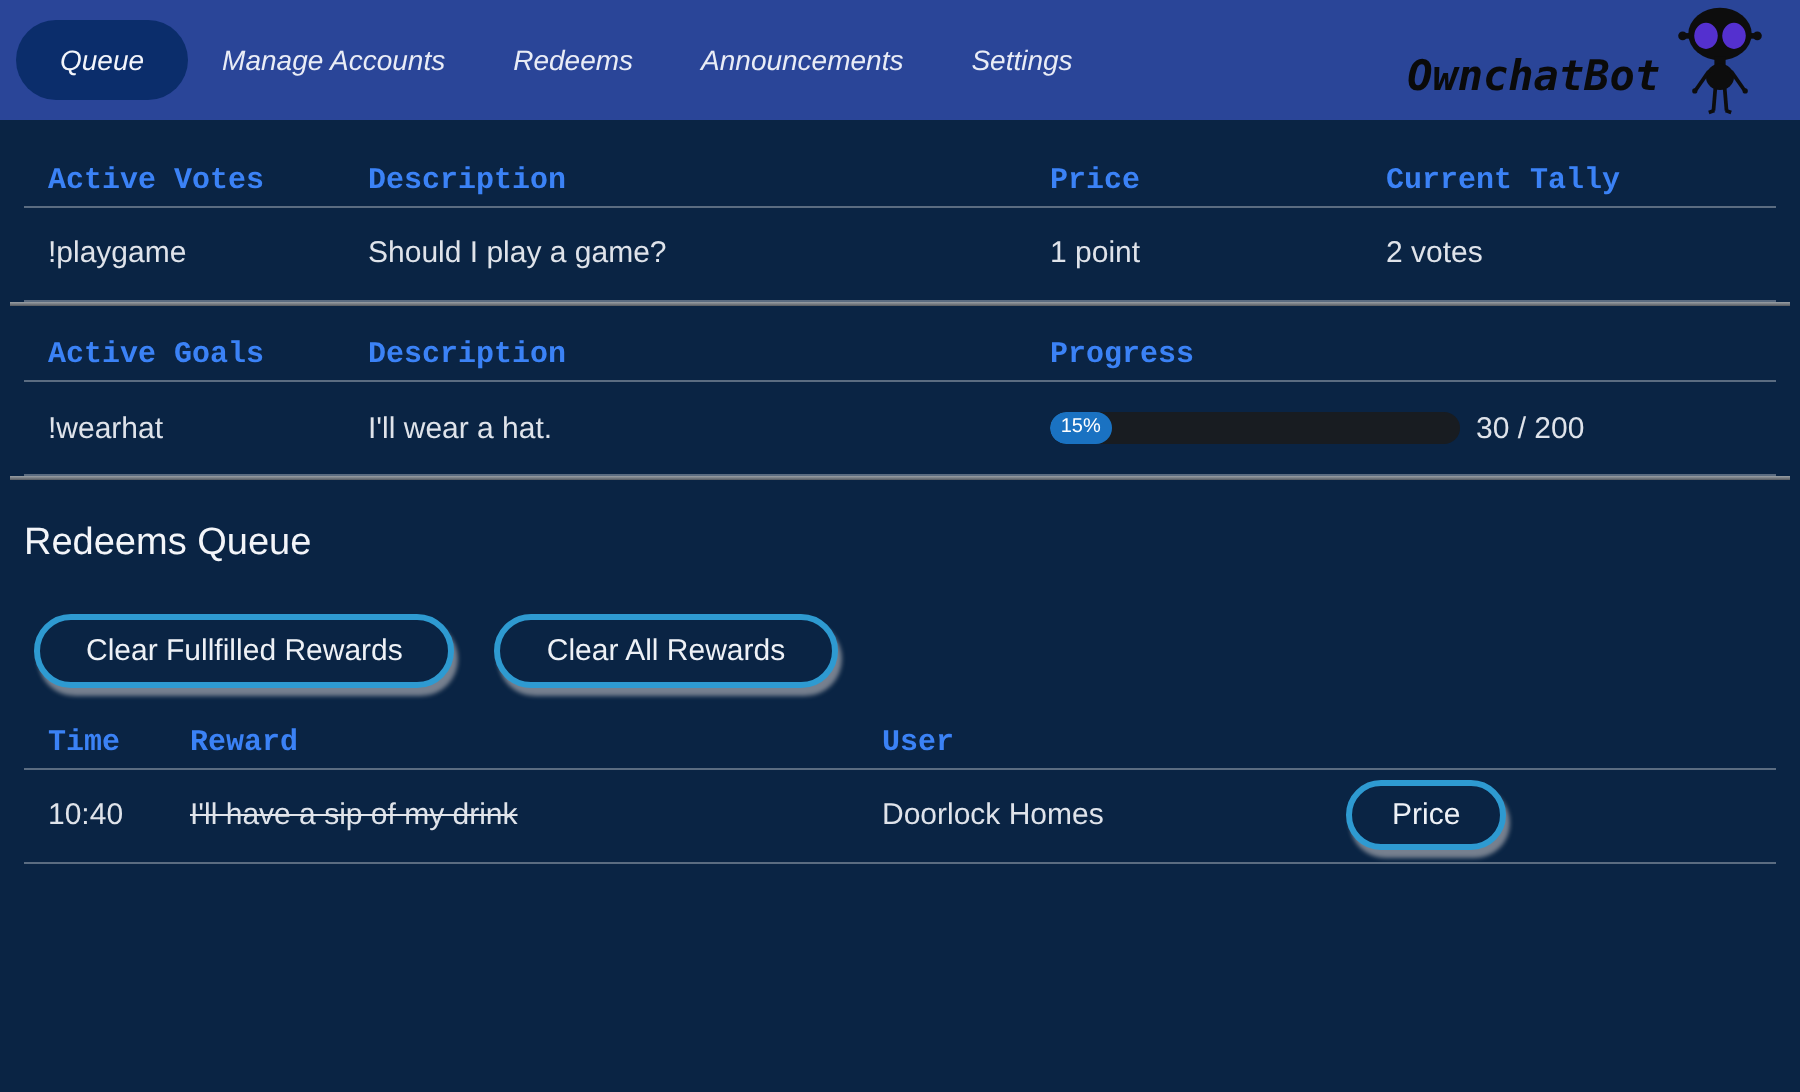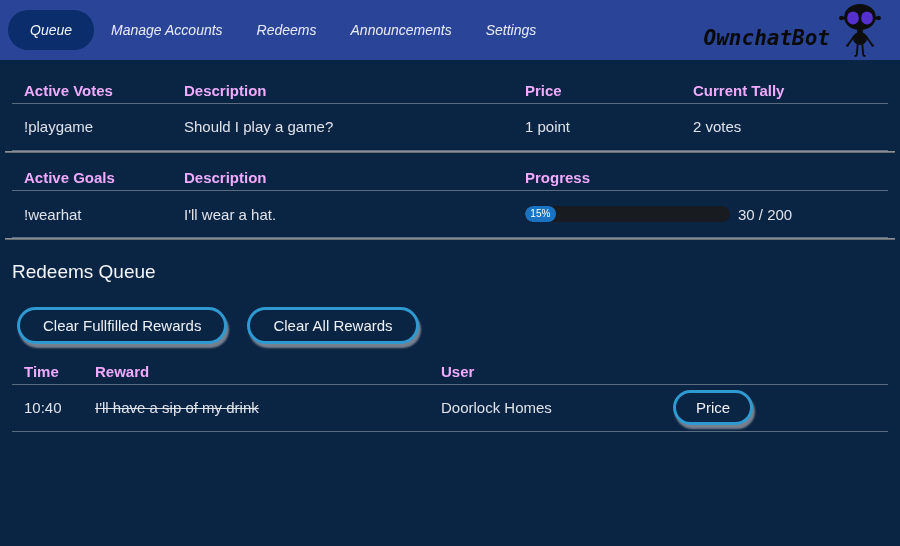--- a/index.html
+++ b/index.html
@@ -60,21 +60,21 @@
     border-collapse: collapse;
     table-layout: fixed;
   }
   th, td {
     text-align: left;
     border-bottom: 1px solid rgba(158,167,180,0.55);
     font-size: 15px;
     color: #dfe3ea;
     padding: 0;
   }
-  th { color: #f0abfc; font-weight: bold; height: 25px; vertical-align: middle; }
+  th { color: #3b82f6; font-weight: bold; height: 25px; vertical-align: middle; font-family: Liberation Mono, monospace; }
   td { height: 47px; vertical-align: middle; }
   th:first-child, td:first-child { padding-left: 12px; }
 
   .votes-table { margin-top: 18px; }
   .votes-table col.c1 { width: 172px; }
   .votes-table col.c2 { width: 341px; }
   .votes-table col.c3 { width: 168px; }
 
   .goals-table { margin-top: 13px; }
   .goals-table col.c1 { width: 172px; }

